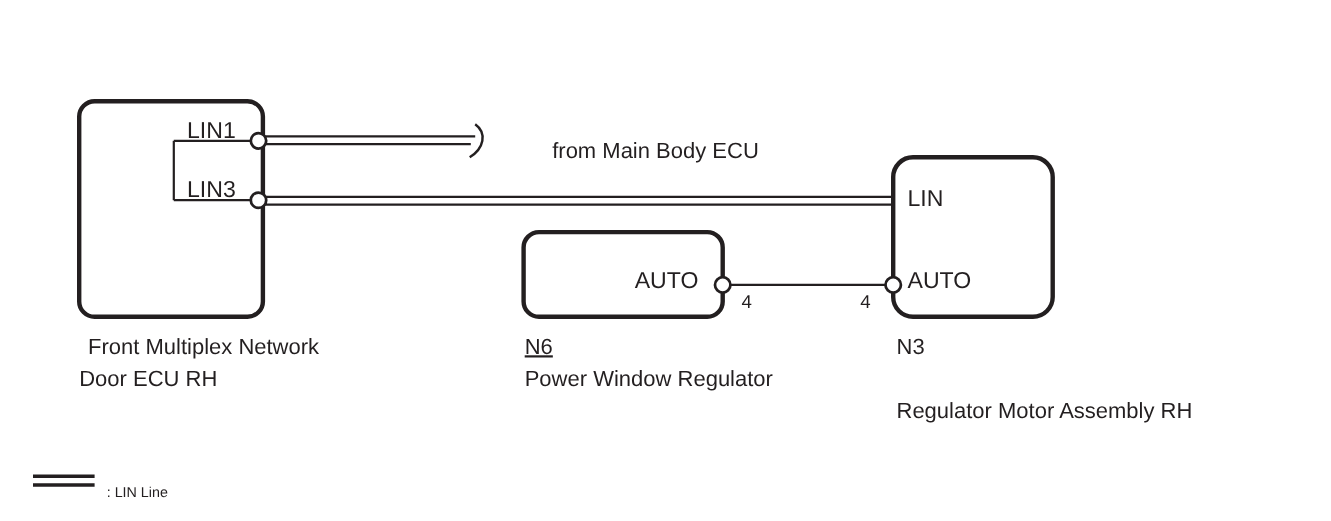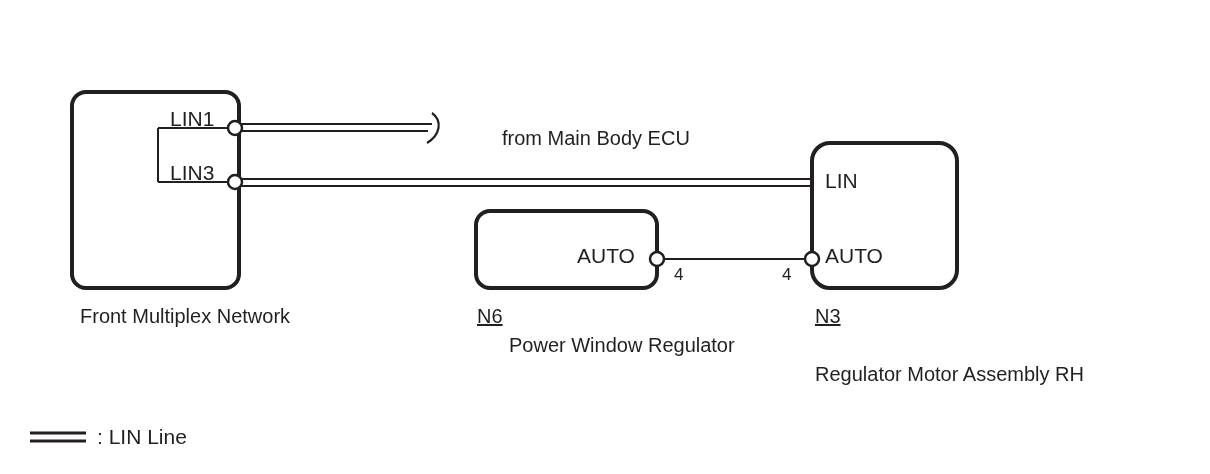--- a/index.html
+++ b/index.html
@@ -7,21 +7,21 @@
     width:1210px;height:474px;background:#ffffff;
     font-family:"Liberation Sans", sans-serif;
     color:#231f20;overflow:hidden;position:relative;
   }
   #diagram{position:absolute;left:0;top:0;width:1210px;height:370px;}
   .txt{position:absolute;white-space:pre;line-height:1.0;}
   .lbl-pin{font-size:21px;}
   .lbl-cap{font-size:20px;}
   .lbl-note{font-size:20px;}
   .lbl-num{font-size:17px;}
-  .legend-txt{font-size:21px;}
+  .legend-txt{font-size:13px;margin-top:15px;}
 </style>
 </head>
 <body>
 
 <div id="diagram">
 
   <svg width="1210" height="474" viewBox="0 0 1210 474">
 
     <rect x="72" y="92" width="167" height="196" rx="14" ry="14" fill="#ffffff" stroke="#231f20" stroke-width="4"></rect>
 
@@ -59,25 +59,26 @@
   <div class="txt lbl-pin" style="left:825px;top:170px;">LIN</div>
   <div class="txt lbl-pin" style="left:825px;top:245px;">AUTO</div>
 
   
   <div class="txt lbl-note" style="left:454px;top:128px;margin-left:48px;">from Main Body ECU</div>
   <div class="txt lbl-num" style="left:674px;top:266px;">4</div>
   <div class="txt lbl-num" style="left:782px;top:266px;">4</div>
 
   
   <div class="txt lbl-cap" style="left:80px;top:306px;">Front Multiplex Network</div>
+  <div class="txt lbl-cap" style="left:72px;top:335px;">Door ECU RH</div>
 
   
   <div class="txt lbl-cap" style="left:477px;top:306px;text-decoration:underline;">N6</div>
-  <div class="txt lbl-cap" style="left:477px;top:335px;margin-left:32px;">Power Window Regulator</div>
+  <div class="txt lbl-cap" style="left:477px;top:335px;">Power Window Regulator</div>
 
   
-  <div class="txt lbl-cap" style="left:815px;top:306px;text-decoration:underline;">N3</div>
+  <div class="txt lbl-cap" style="left:815px;top:306px;">N3</div>
   <div class="txt lbl-cap" style="left:815px;top:364px;">Regulator Motor Assembly RH</div>
 
   
   <div class="txt legend-txt" style="left:97px;top:426px;">: LIN Line</div>
 
 </div>
 
 </body></html>

